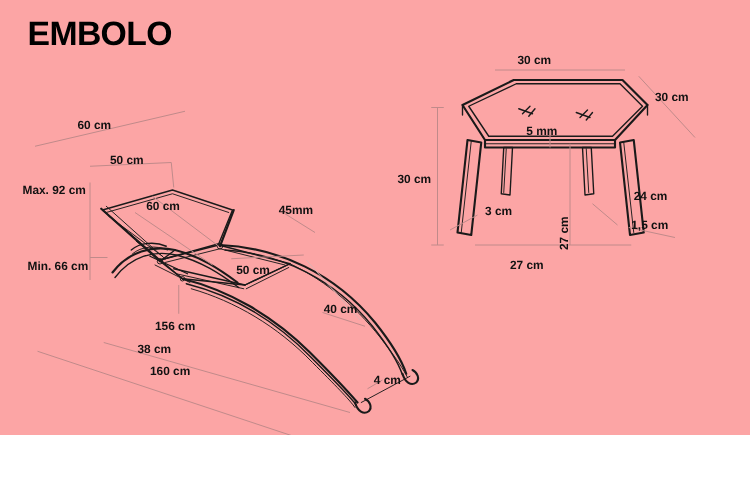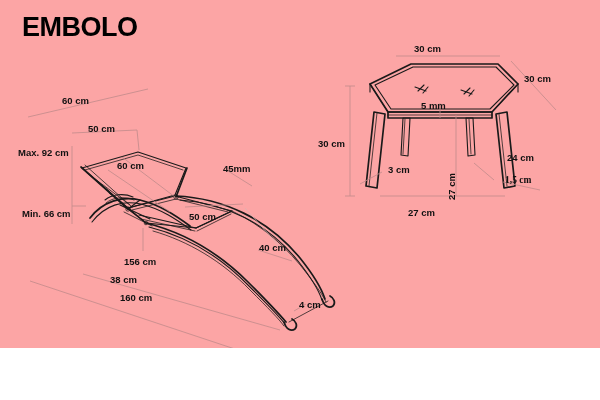--- a/index.html
+++ b/index.html
@@ -221,16 +221,16 @@
   <div class="lbl" style="left:120px; top:293px;">160 cm</div>
   <div class="lbl" style="left:299px; top:300px;">4 cm</div>
 
   <div class="lbl" style="left:414px; top:44px;">30 cm</div>
   <div class="lbl" style="left:524px; top:74px;">30 cm</div>
   <div class="lbl" style="left:421px; top:101px;">5 mm</div>
   <div class="lbl" style="left:318px; top:139px;">30 cm</div>
   <div class="lbl" style="left:466px; top:153px;margin-left:41px;">24 cm</div>
   <div class="lbl" style="left:388px; top:165px;">3 cm</div>
   <div class="lbl vert" style="left:447px; top:200px;">27 cm</div>
-  <div class="lbl" style="left:505px; top:176px;font-family:Liberation Serif, serif;">1,5 cm</div>
+  <div class="lbl" style="left:505px; top:176px;">1,5 cm</div>
   <div class="lbl" style="left:408px; top:208px;">27 cm</div>
 
 </div>
 
 </body></html>

